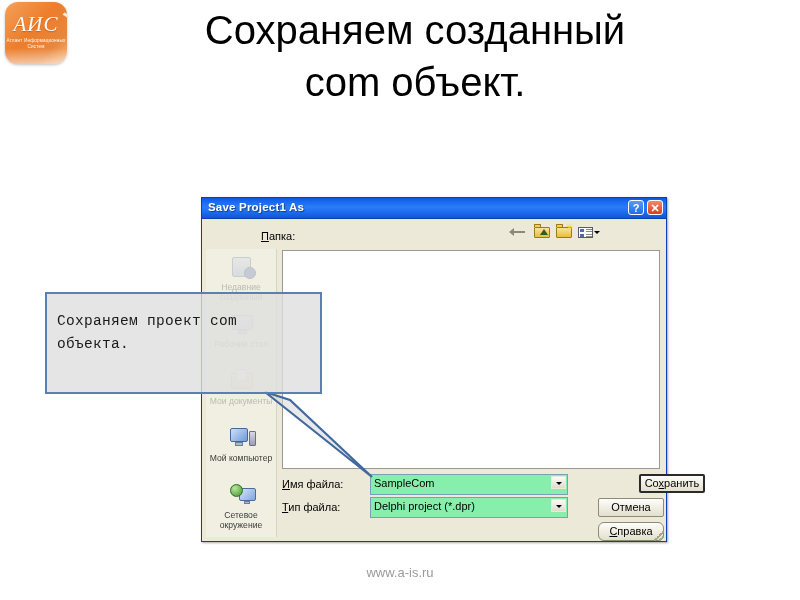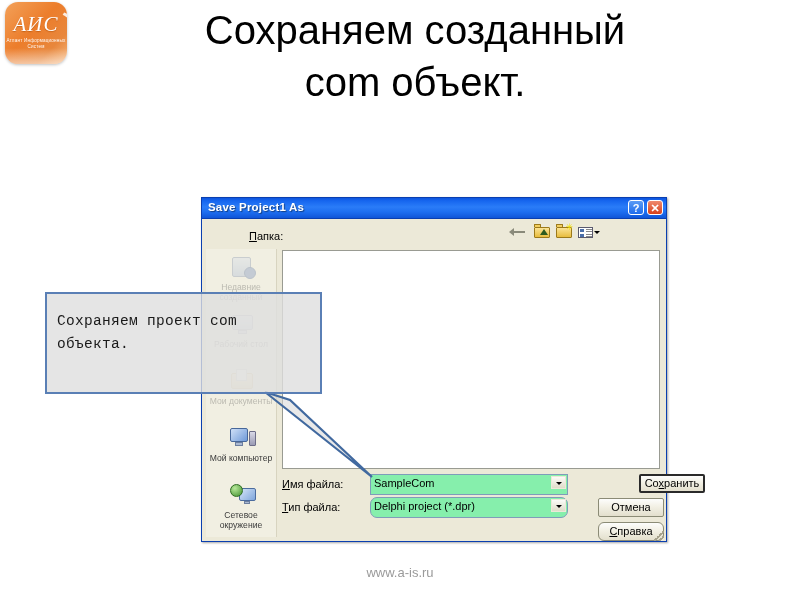--- a/index.html
+++ b/index.html
@@ -111,21 +111,21 @@
     line-height: 14px;
     box-sizing: border-box;
   }
   #tb-help { right: 22px; background: linear-gradient(to bottom,#5b9bf5,#1f6cec); }
   #tb-close { right: 3px; background: linear-gradient(to bottom,#f08a6e,#d7401b); }
 
   #dlgbody { position: relative; height: 324px; }
 
   
   #lookin-label {
-    position: absolute; left: 47px; top: 11px;
+    position: absolute; left: 59px; top: 11px;
     font-size: 11px; color: #000;
   }
   #lookin-label u { text-decoration: underline; }
   #lookin-combo {
     position: absolute; left: 90px; top: 8px;
     width: 208px; height: 17px;
     background: #ffffff;
     border: 1px solid #7f9db9;
     box-sizing: border-box;
   }
@@ -313,21 +313,21 @@
   #lbl-filename { left: 80px; top: 259px; }
   #lbl-filetype { left: 80px; top: 282px; }
   .f-combo {
     position: absolute; left: 168px;
     width: 198px; height: 21px;
     background: #86efac;
     border: 1px solid #7f9db9;
     box-sizing: border-box;
   }
   #cmb-filename { top: 255px; }
-  #cmb-filetype { top: 278px; border-radius: 7px; }
+  #cmb-filetype { top: 278px; }
   .f-combo .val { position: absolute; left: 3px; top: 2px; font-size: 11px; color: #000; }
 
   
   .dlg-btn {
     position: absolute; left: 396px;
     width: 66px; height: 19px;
     background: linear-gradient(to bottom,#fdfdfc 0%,#f2f0e4 45%,#e3dfcd 100%);
     border: 1px solid #8b8b76;
     border-radius: 2px;
     box-sizing: border-box;

